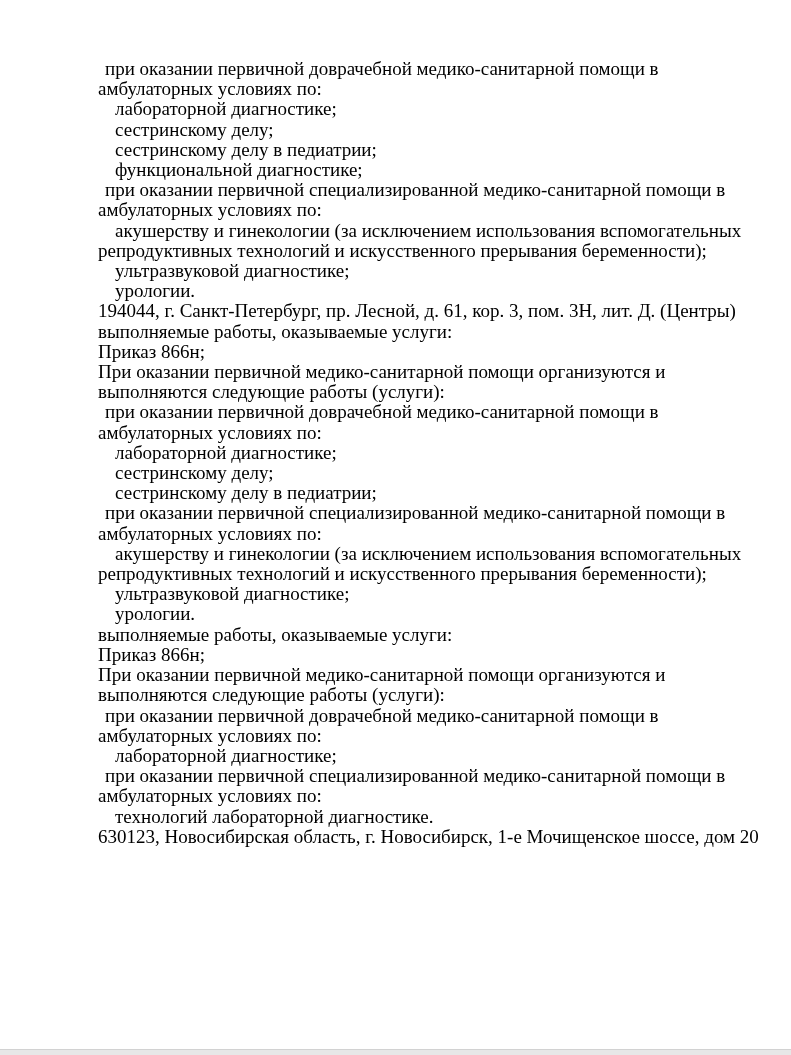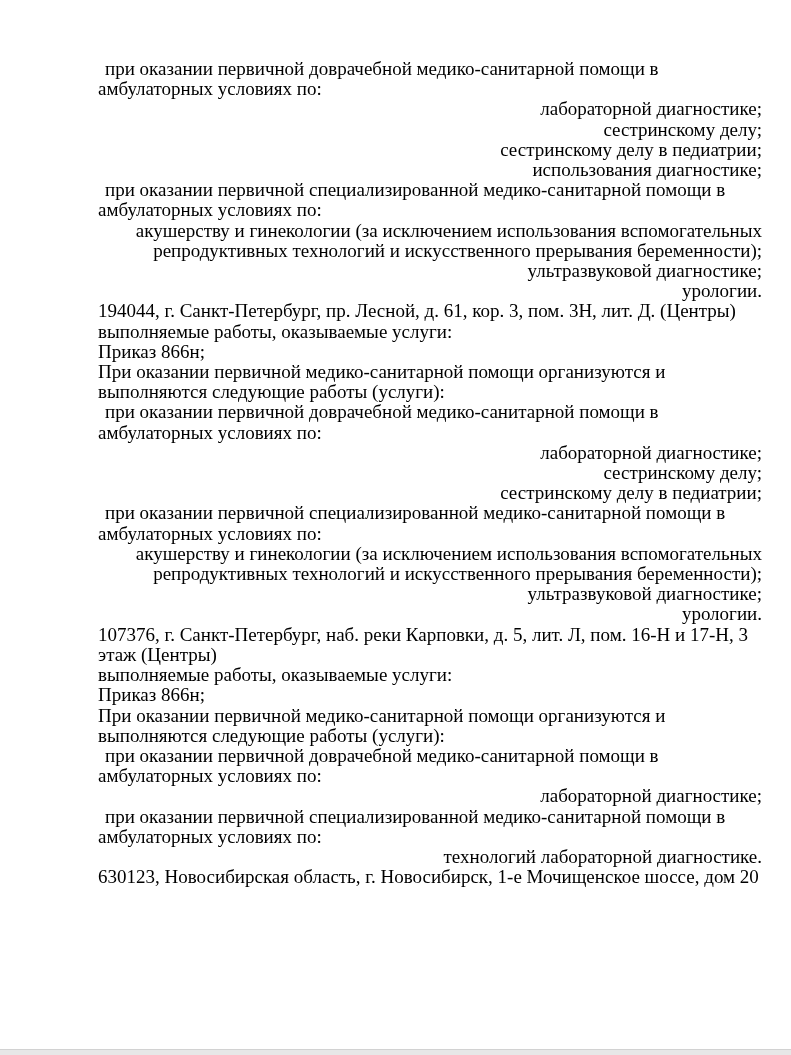--- a/index.html
+++ b/index.html
@@ -27,63 +27,62 @@
   section.license-section + section.license-section {
   }
   p.para {
     margin: 0;
     padding: 0;
     text-indent: 0;
     word-spacing: normal;
   }
   p.indent-plain  { text-indent: 0; }
   p.indent-level1 { text-indent: 7px; }
-  p.indent-level2 { text-indent: 17px; text-align: right; }
+  p.indent-level2 { text-indent: 17px; }
   .bottom-bar {
     position: absolute;
     left: 0;
     top: 1049px;
     width: 791px;
     height: 6px;
     border-top: 1px solid #d2d2d2;
     background: #e7e7e7;
     box-sizing: border-box;
   }
 </style>
 </head>
 <body style="background: rgb(255, 255, 255); color: rgb(0, 0, 0);">
 
 <main class="doc">
     <section class="license-section">
       <p class="para indent-level1">при оказании первичной доврачебной медико-санитарной помощи в амбулаторных условиях по:</p>
       <p class="para indent-level2">лабораторной диагностике;</p>
       <p class="para indent-level2">сестринскому делу;</p>
       <p class="para indent-level2">сестринскому делу в педиатрии;</p>
-      <p class="para indent-level2">использования диагностике;</p>
+      <p class="para indent-level2">функциональной диагностике;</p>
       <p class="para indent-level1">при оказании первичной специализированной медико-санитарной помощи в амбулаторных условиях по:</p>
       <p class="para indent-level2">акушерству и гинекологии (за исключением использования вспомогательных репродуктивных технологий и искусственного прерывания беременности);</p>
       <p class="para indent-level2">ультразвуковой диагностике;</p>
       <p class="para indent-level2">урологии.</p>
     </section>
     <section class="license-section">
       <p class="para indent-plain">194044, г. Санкт-Петербург, пр. Лесной, д. 61, кор. 3, пом. 3Н, лит. Д. (Центры)</p>
       <p class="para indent-plain">выполняемые работы, оказываемые услуги:</p>
       <p class="para indent-plain">Приказ 866н;</p>
       <p class="para indent-plain">При оказании первичной медико-санитарной помощи организуются и выполняются следующие работы (услуги):</p>
       <p class="para indent-level1">при оказании первичной доврачебной медико-санитарной помощи в амбулаторных условиях по:</p>
       <p class="para indent-level2">лабораторной диагностике;</p>
       <p class="para indent-level2">сестринскому делу;</p>
       <p class="para indent-level2">сестринскому делу в педиатрии;</p>
       <p class="para indent-level1">при оказании первичной специализированной медико-санитарной помощи в амбулаторных условиях по:</p>
       <p class="para indent-level2">акушерству и гинекологии (за исключением использования вспомогательных репродуктивных технологий и искусственного прерывания беременности);</p>
       <p class="para indent-level2">ультразвуковой диагностике;</p>
       <p class="para indent-level2">урологии.</p>
     </section>
     <section class="license-section">
-      <p class="para indent-plain">107376, г. Санкт-Петербург, наб. реки Карповки, д. 5, лит. Л, пом. 16-Н и 17-Н, 3 этаж (Центры)</p>
       <p class="para indent-plain">выполняемые работы, оказываемые услуги:</p>
       <p class="para indent-plain">Приказ 866н;</p>
       <p class="para indent-plain">При оказании первичной медико-санитарной помощи организуются и выполняются следующие работы (услуги):</p>
       <p class="para indent-level1">при оказании первичной доврачебной медико-санитарной помощи в амбулаторных условиях по:</p>
       <p class="para indent-level2">лабораторной диагностике;</p>
       <p class="para indent-level1">при оказании первичной специализированной медико-санитарной помощи в амбулаторных условиях по:</p>
       <p class="para indent-level2">технологий лабораторной диагностике.</p>
     </section>
     <section class="license-section">
       <p class="para indent-plain">630123, Новосибирская область, г. Новосибирск, 1-е Мочищенское шоссе, дом 20</p>

